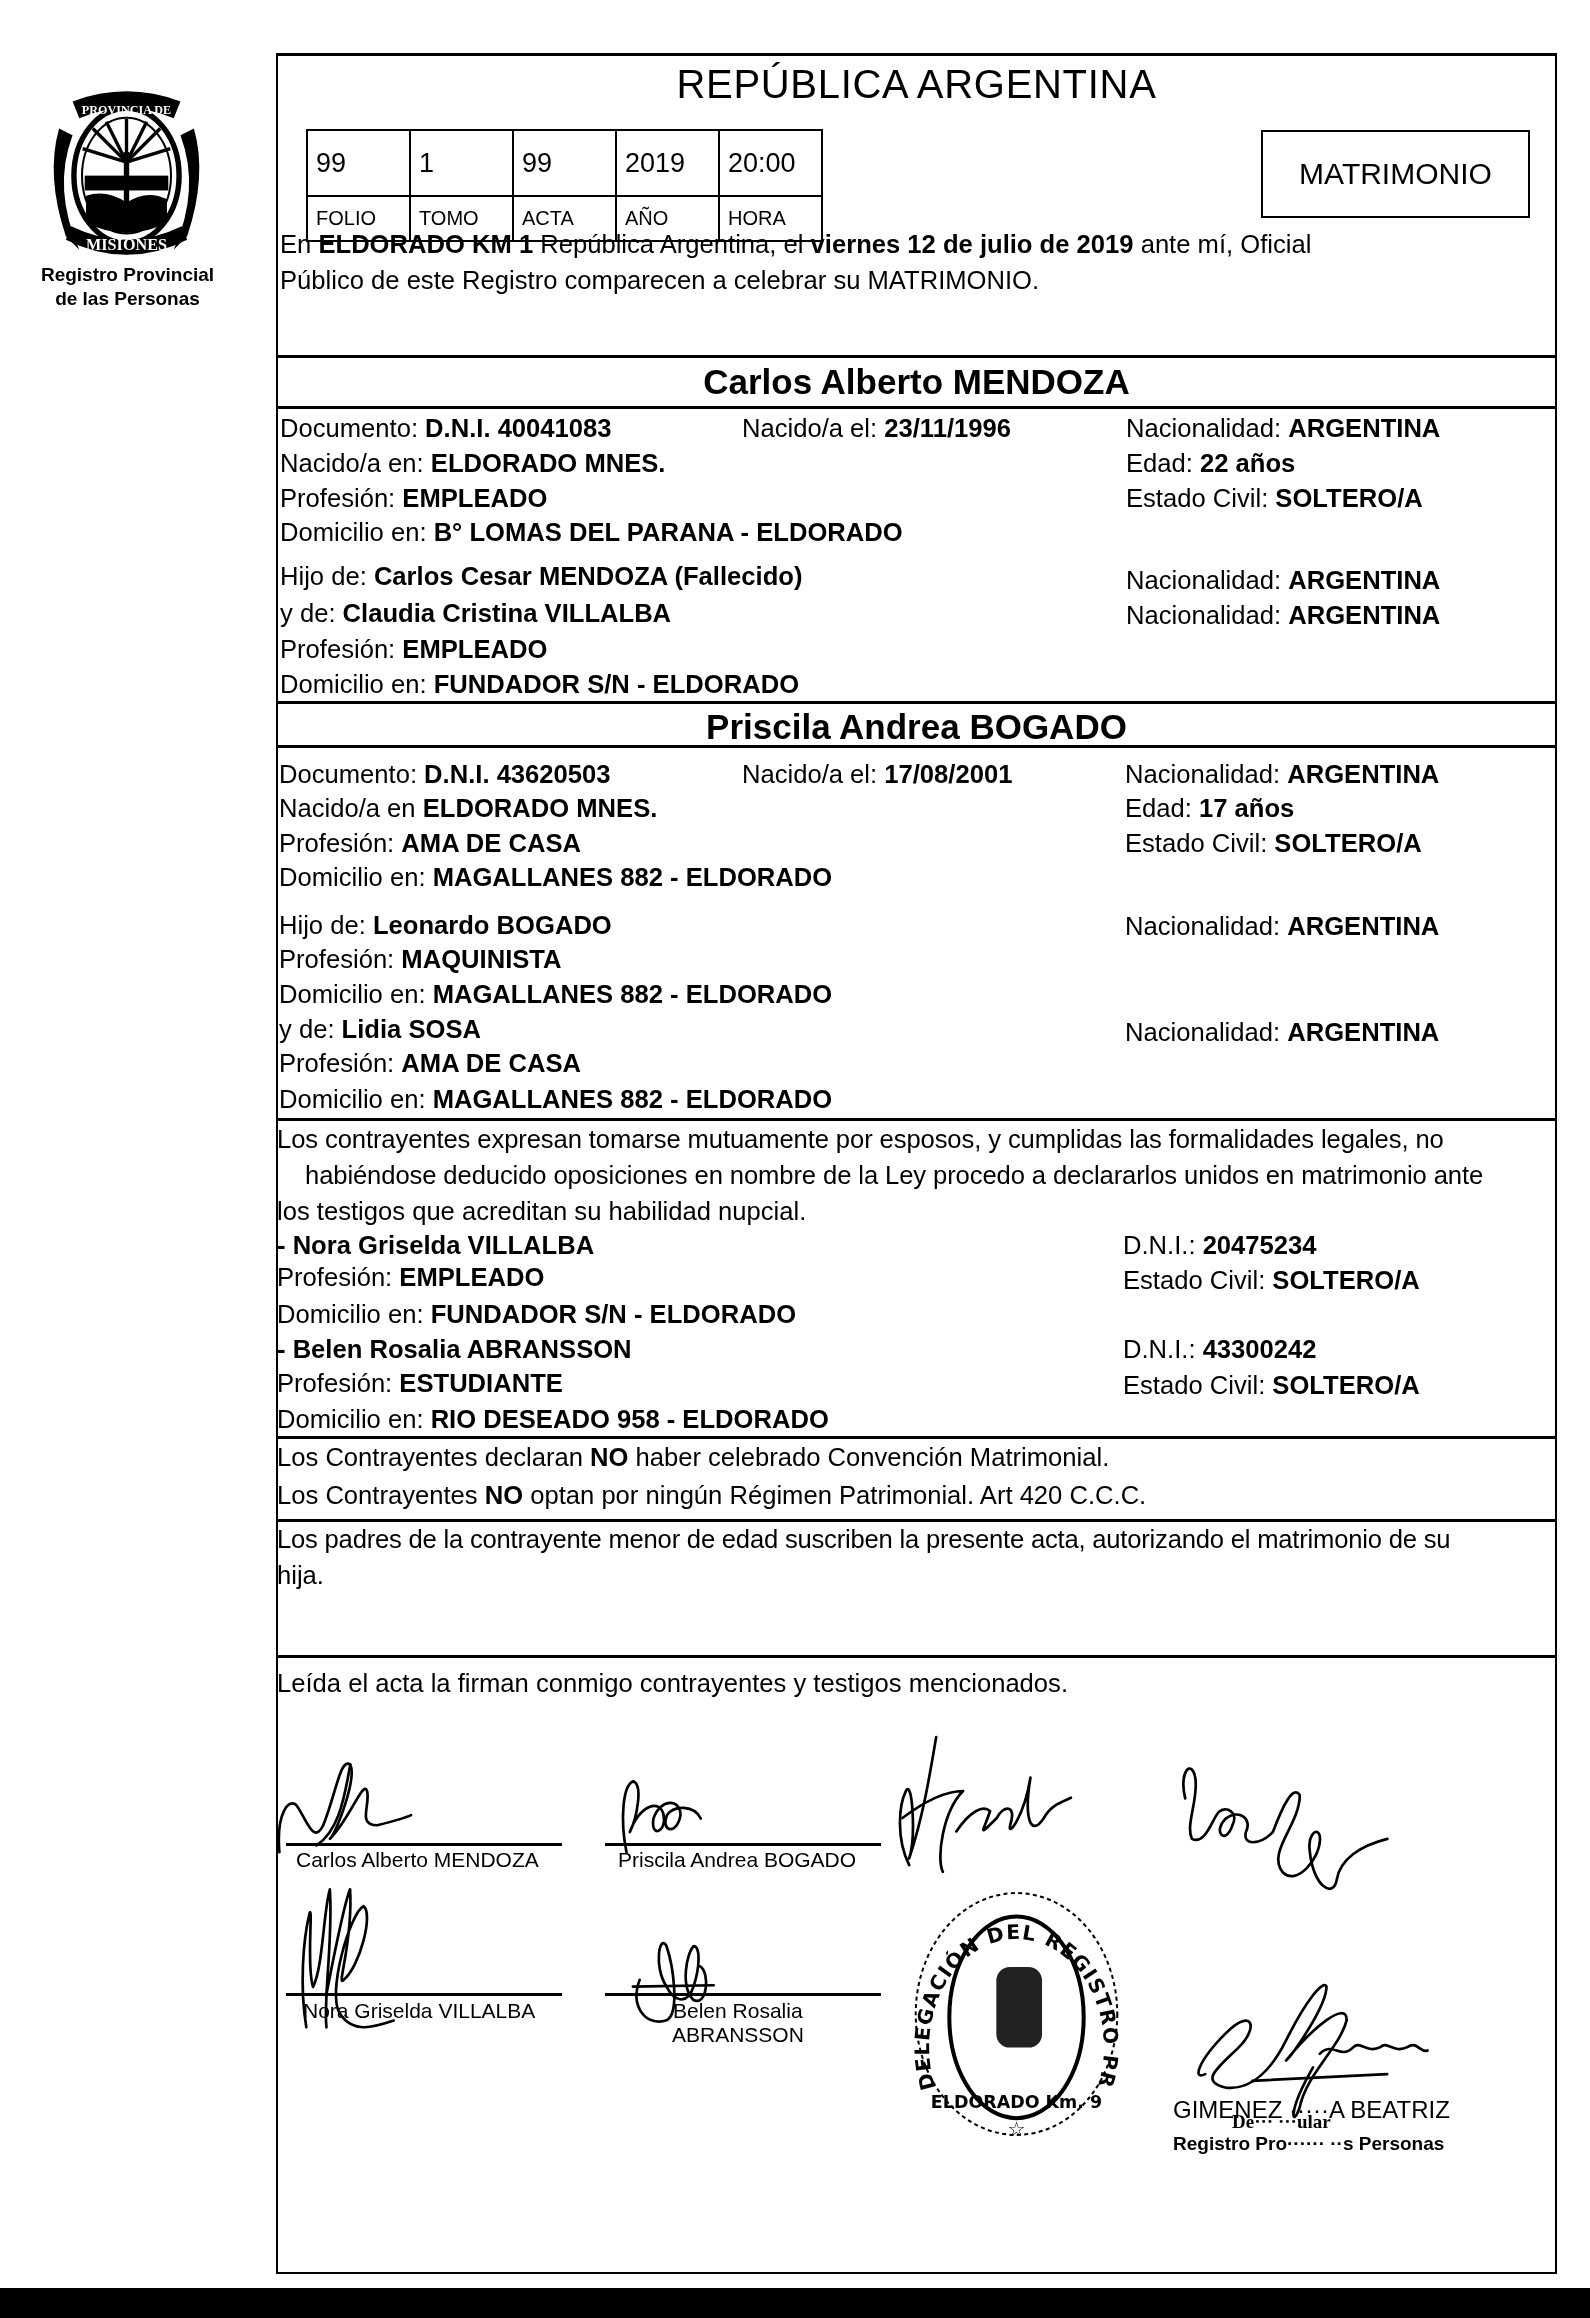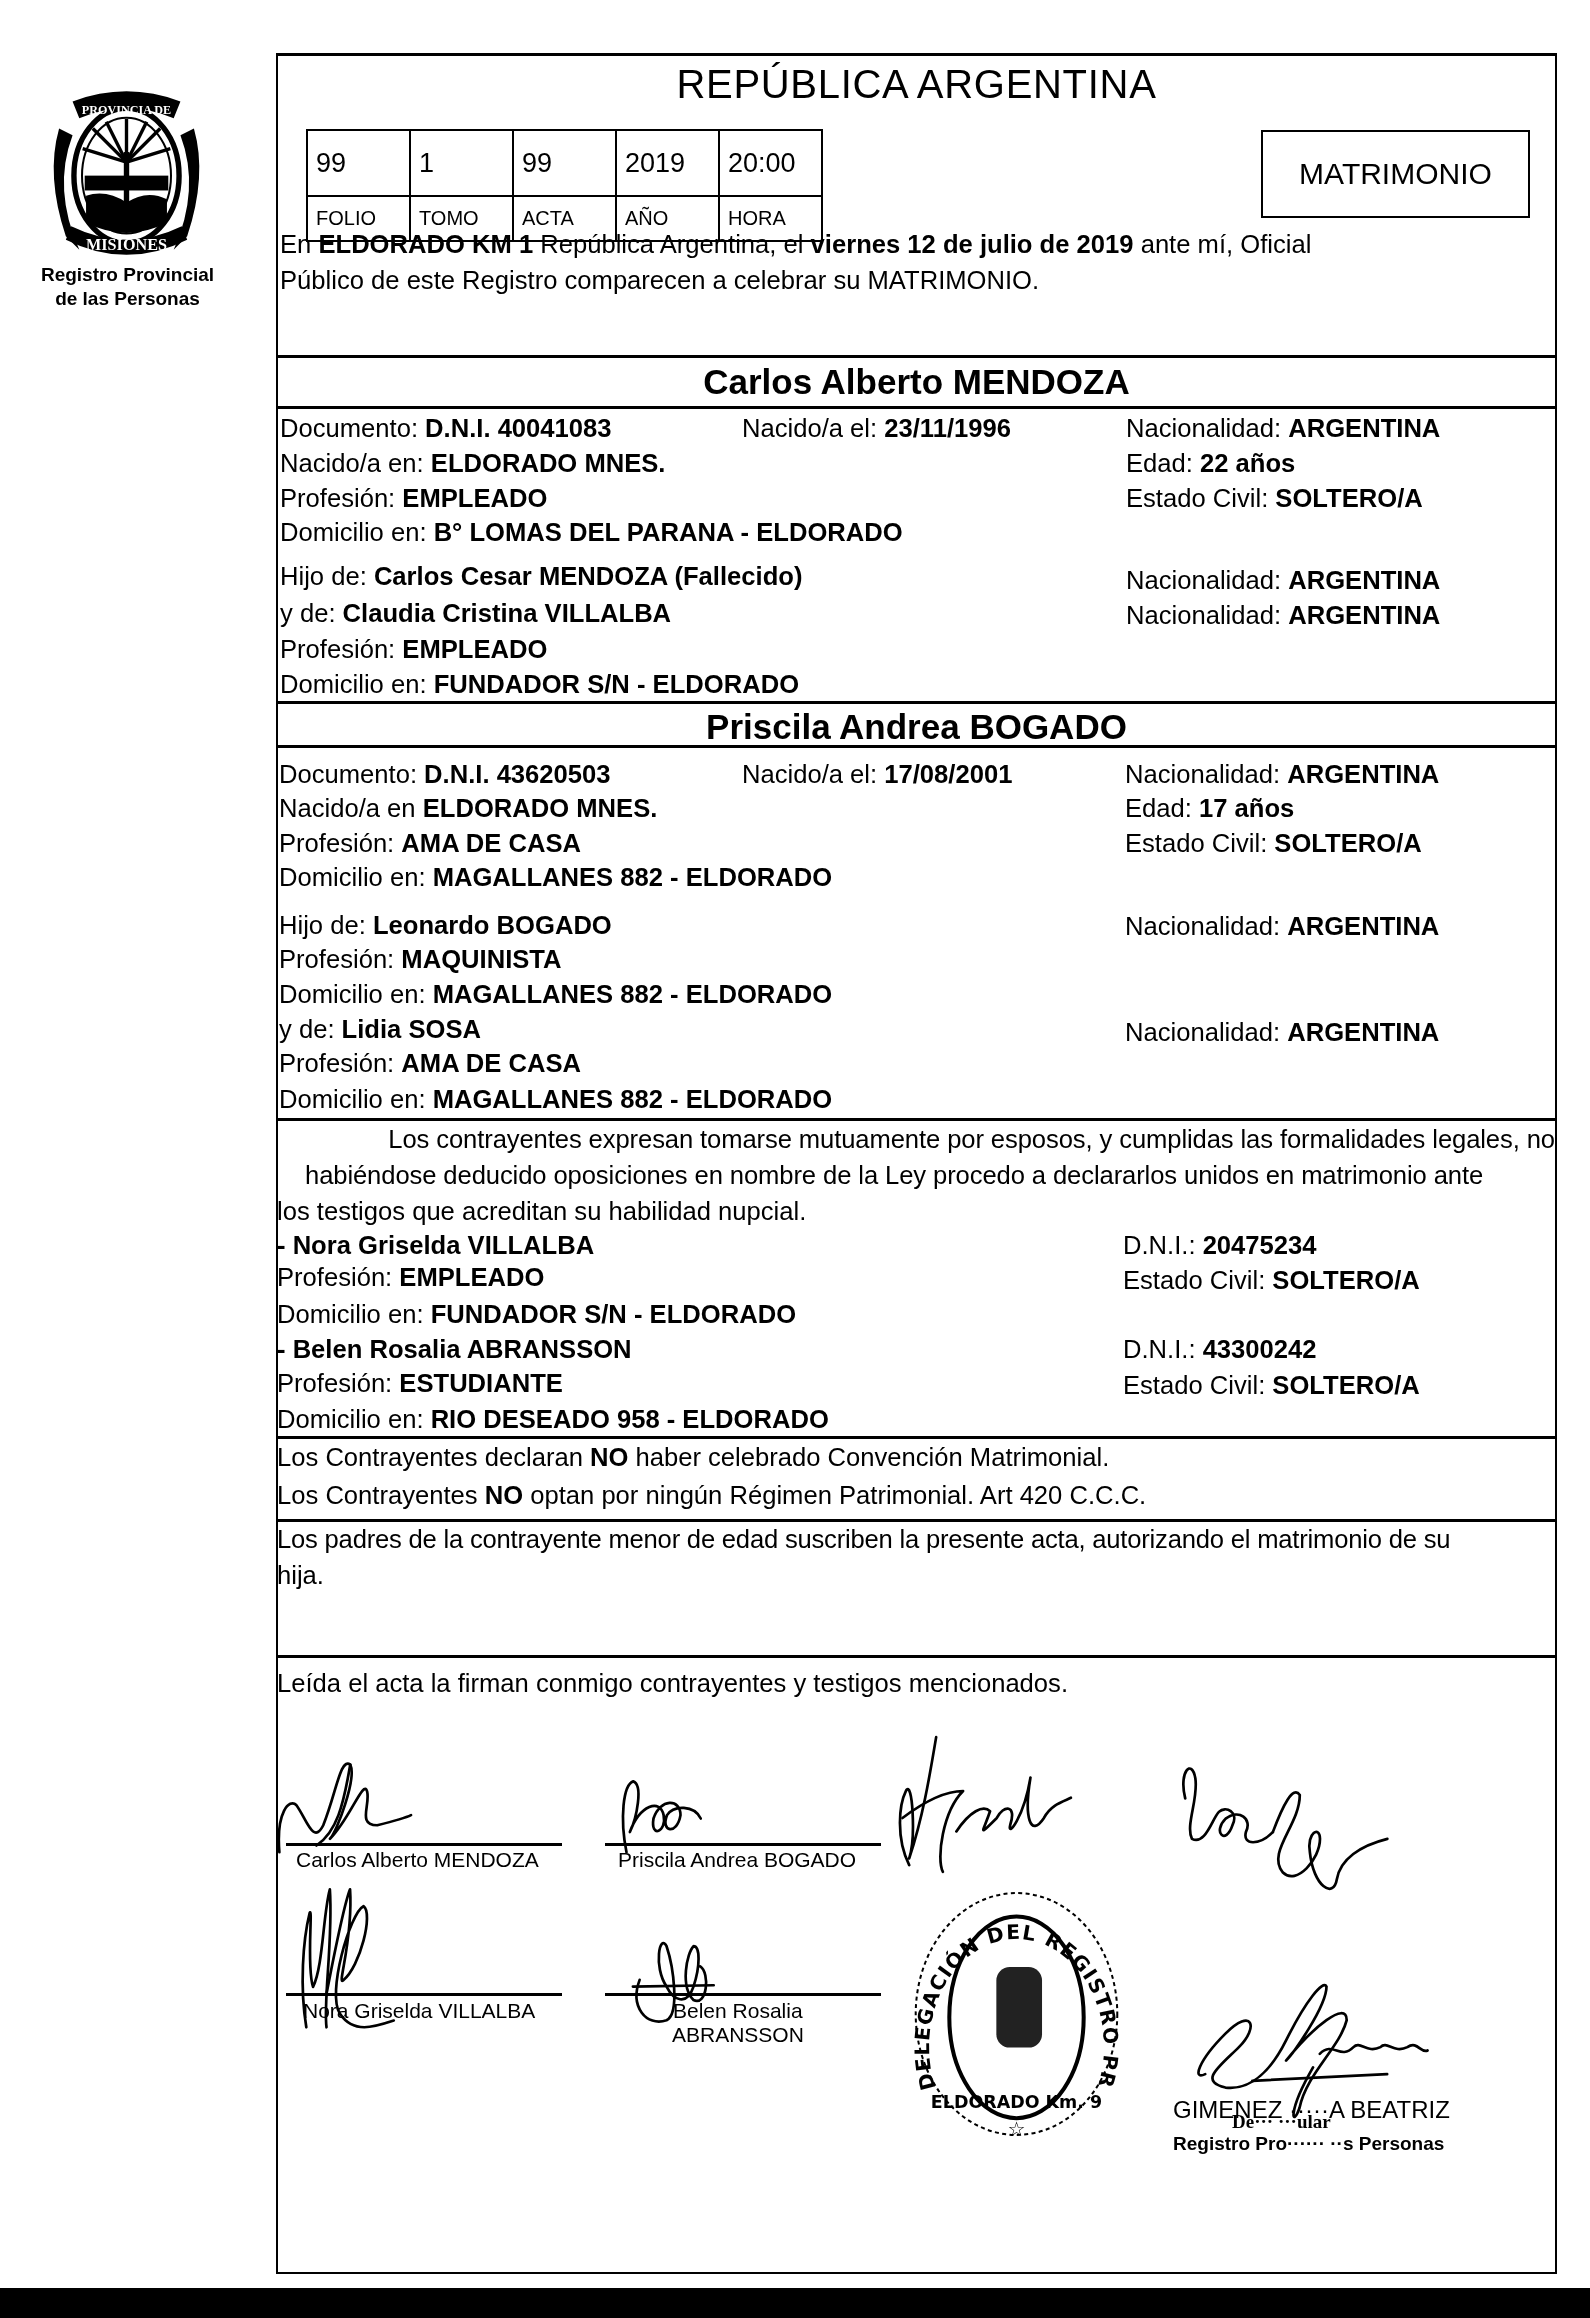--- a/index.html
+++ b/index.html
@@ -138,21 +138,21 @@
 <div class="line" style="left:279px; top:943px;"><span>Profesión: </span><b>MAQUINISTA</b></div>
 <div class="line" style="left:279px; top:978px;"><span>Domicilio en: </span><b>MAGALLANES 882 - ELDORADO</b></div>
 <div class="line" style="left:279px; top:1013px;"><span>y de: </span><b>Lidia SOSA</b></div>
 <div class="line" style="left:1125px; top:1016px;"><span>Nacionalidad: </span><b>ARGENTINA</b></div>
 <div class="line" style="left:279px; top:1047px;"><span>Profesión: </span><b>AMA DE CASA</b></div>
 <div class="line" style="left:279px; top:1083px;"><span>Domicilio en: </span><b>MAGALLANES 882 - ELDORADO</b></div>
 
 <div class="hline" style="top:1118px;"></div>
 
 <div class="abs" style="left:277px; top:1121px; width:1278px;">
-  <div class="para" style="white-space:nowrap; letter-spacing:-0.1px;text-align:right;">Los contrayentes expresan tomarse mutuamente por esposos, y cumplidas las formalidades legales, no</div>
+  <div class="para" style="white-space:nowrap; letter-spacing:-0.1px;">Los contrayentes expresan tomarse mutuamente por esposos, y cumplidas las formalidades legales, no</div>
   <div class="para" style="white-space:nowrap; letter-spacing:-0.1px;padding-left:28px;">habiéndose deducido oposiciones en nombre de la Ley procedo a declararlos unidos en matrimonio ante</div>
   <div class="para" style="white-space:nowrap;">los testigos que acreditan su habilidad nupcial.</div>
 </div>
 
 <div class="line" style="left:277px; top:1229px;"><b>- Nora Griselda VILLALBA</b></div>
 <div class="line" style="left:1123px; top:1229px;"><span>D.N.I.: </span><b>20475234</b></div>
 <div class="line" style="left:277px; top:1261px;"><span>Profesión: </span><b>EMPLEADO</b></div>
 <div class="line" style="left:1123px; top:1264px;"><span>Estado Civil: </span><b>SOLTERO/A</b></div>
 <div class="line" style="left:277px; top:1298px;"><span>Domicilio en: </span><b>FUNDADOR S/N - ELDORADO</b></div>
 <div class="line" style="left:277px; top:1333px;"><b>- Belen Rosalia ABRANSSON</b></div>

